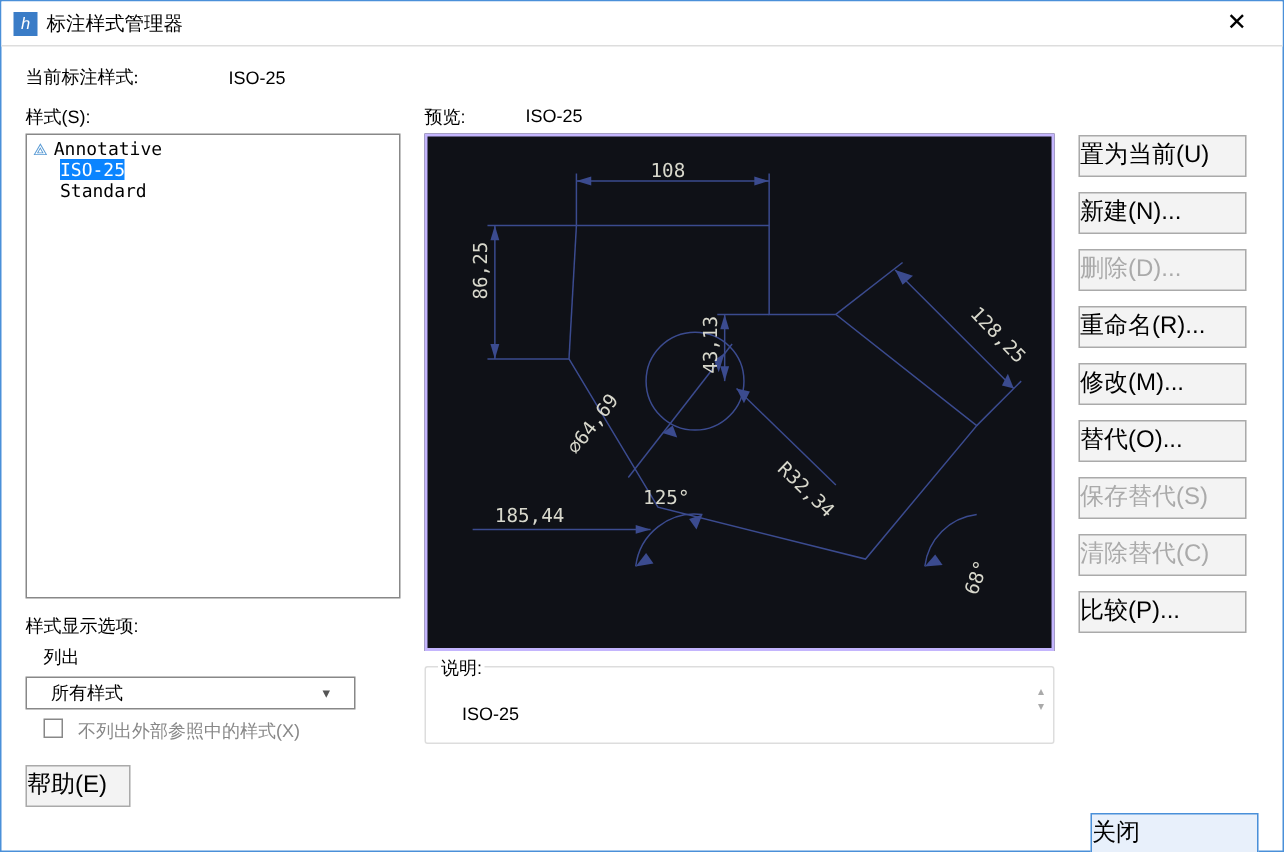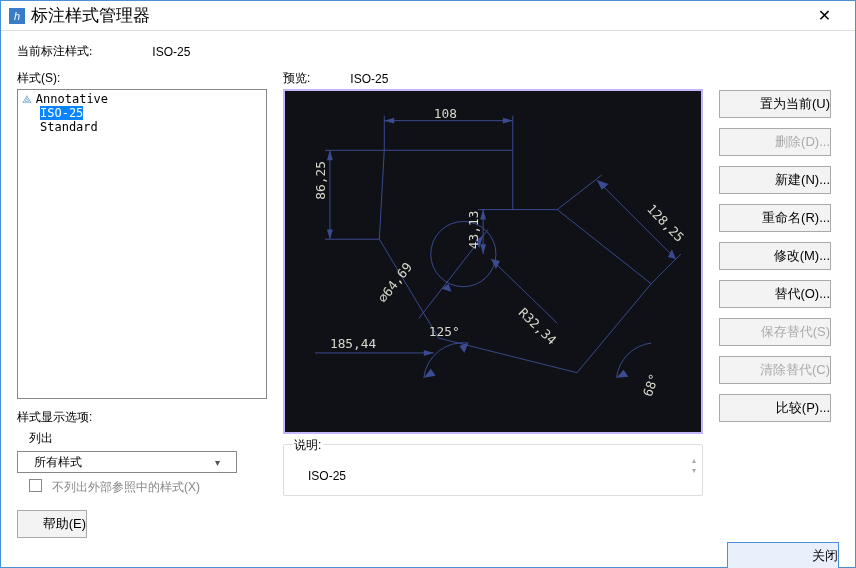--- a/index.html
+++ b/index.html
@@ -30,21 +30,21 @@
   height: 16px;
   background: #3a7cc7;
   color: #fff;
   display: inline-flex;
   align-items: center;
   justify-content: center;
   font-size: 11px;
   font-style: italic;
   margin-right: 6px;
 }
-.title-text { flex: 1; font-size: 17px; }
+.title-text { flex: 1; font-size: 13px; }
 .close-btn {
   width: 45px;
   height: 28px;
   font-size: 16px;
   text-align: center;
   line-height: 28px;
   cursor: pointer;
 }
 .content {
   padding: 12px 16px;
@@ -85,21 +85,21 @@
   color: #fff;
 }
 .preview-box {
   border: 2px solid #c4b5fd;
   background: #0f1117;
   height: 345px;
   position: relative;
   margin-top: 2px;
 }
 .preview-box svg { width: 100%; height: 100%; }
-.hdr-row { display:flex; align-items:center; }
+.hdr-row { display:flex; }
 .hdr-row .lbl { margin-right: 40px; }
 .section-lbl { margin-top: 10px; margin-bottom: 4px; display:block;}
 .sublbl { margin-left: 12px; display:block; margin-bottom:4px;}
 .combo {
   width: 220px;
   height: 22px;
   border: 1px solid #888;
   background: #fff;
   display: flex;
   align-items: center;
@@ -116,24 +116,24 @@
   color: #888;
   margin-left: 12px;
 }
 .checkbox-box {
   width: 13px; height: 13px; border: 1px solid #888; background:#fff;
 }
 .btn {
   height: 28px;
   border: 1px solid #aaa;
   background: #f3f3f3;
-  text-align: right;
+  text-align: left;
   line-height: 26px;
   cursor: pointer;
-  font-size: 13px;
+  font-size: 16px;
 }
 .btn.disabled { color: #aaa; cursor: default; }
 .btn.focus { border: 1px solid #4a90d9; background:#e8f0fb;}
 .desc-box {
   border: 1px solid #ddd;
   border-radius: 2px;
   padding: 24px;
   height: 52px;
   position: relative;
 }
@@ -277,22 +277,22 @@
           <span>ISO-25</span>
           <div class="desc-spin">
               <div>▴</div>
               <div>▾</div>
             </div>
         </div>
       </div>
 
       <div class="col-right">
         <div class="btn">置为当前(U)</div>
+        <div class="btn">新建(N)...</div>
         <div class="btn disabled">删除(D)...</div>
-        <div class="btn">新建(N)...</div>
         <div class="btn">重命名(R)...</div>
         <div class="btn">修改(M)...</div>
         <div class="btn">替代(O)...</div>
         <div class="btn disabled">保存替代(S)</div>
         <div class="btn disabled">清除替代(C)</div>
         <div class="btn">比较(P)...</div>
       </div>
     </div>
 
     <div class="bottom-row">

